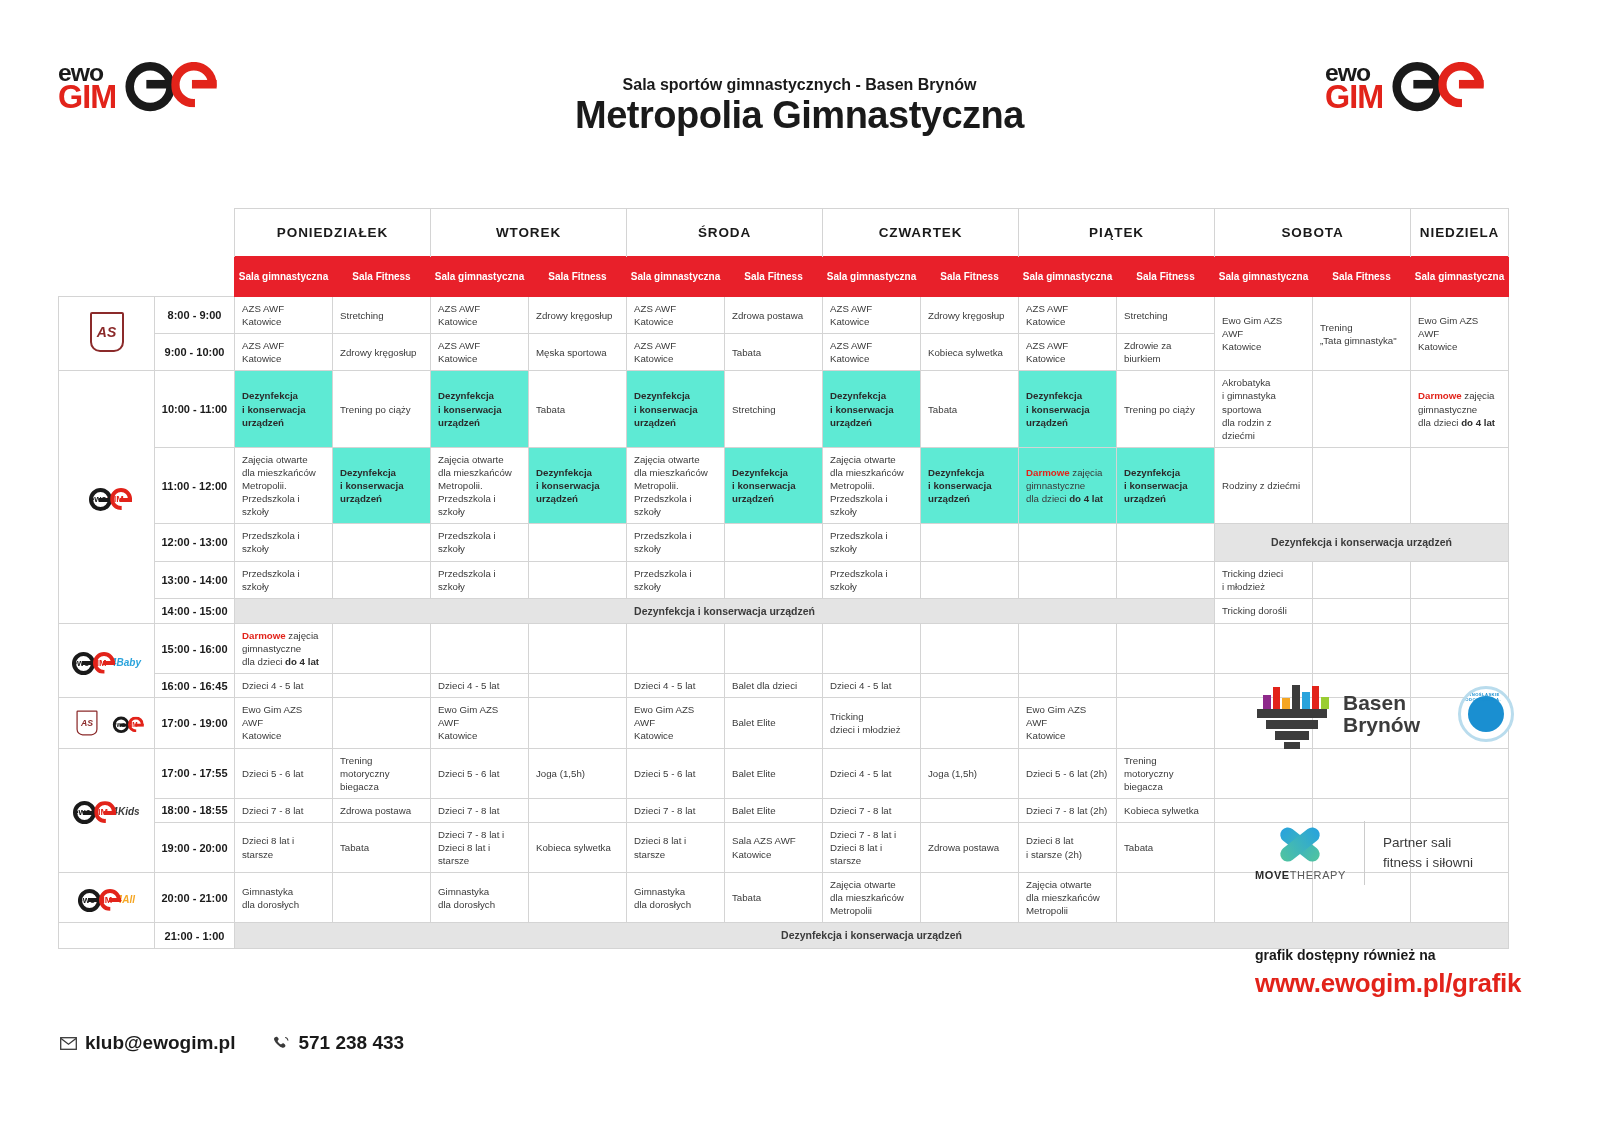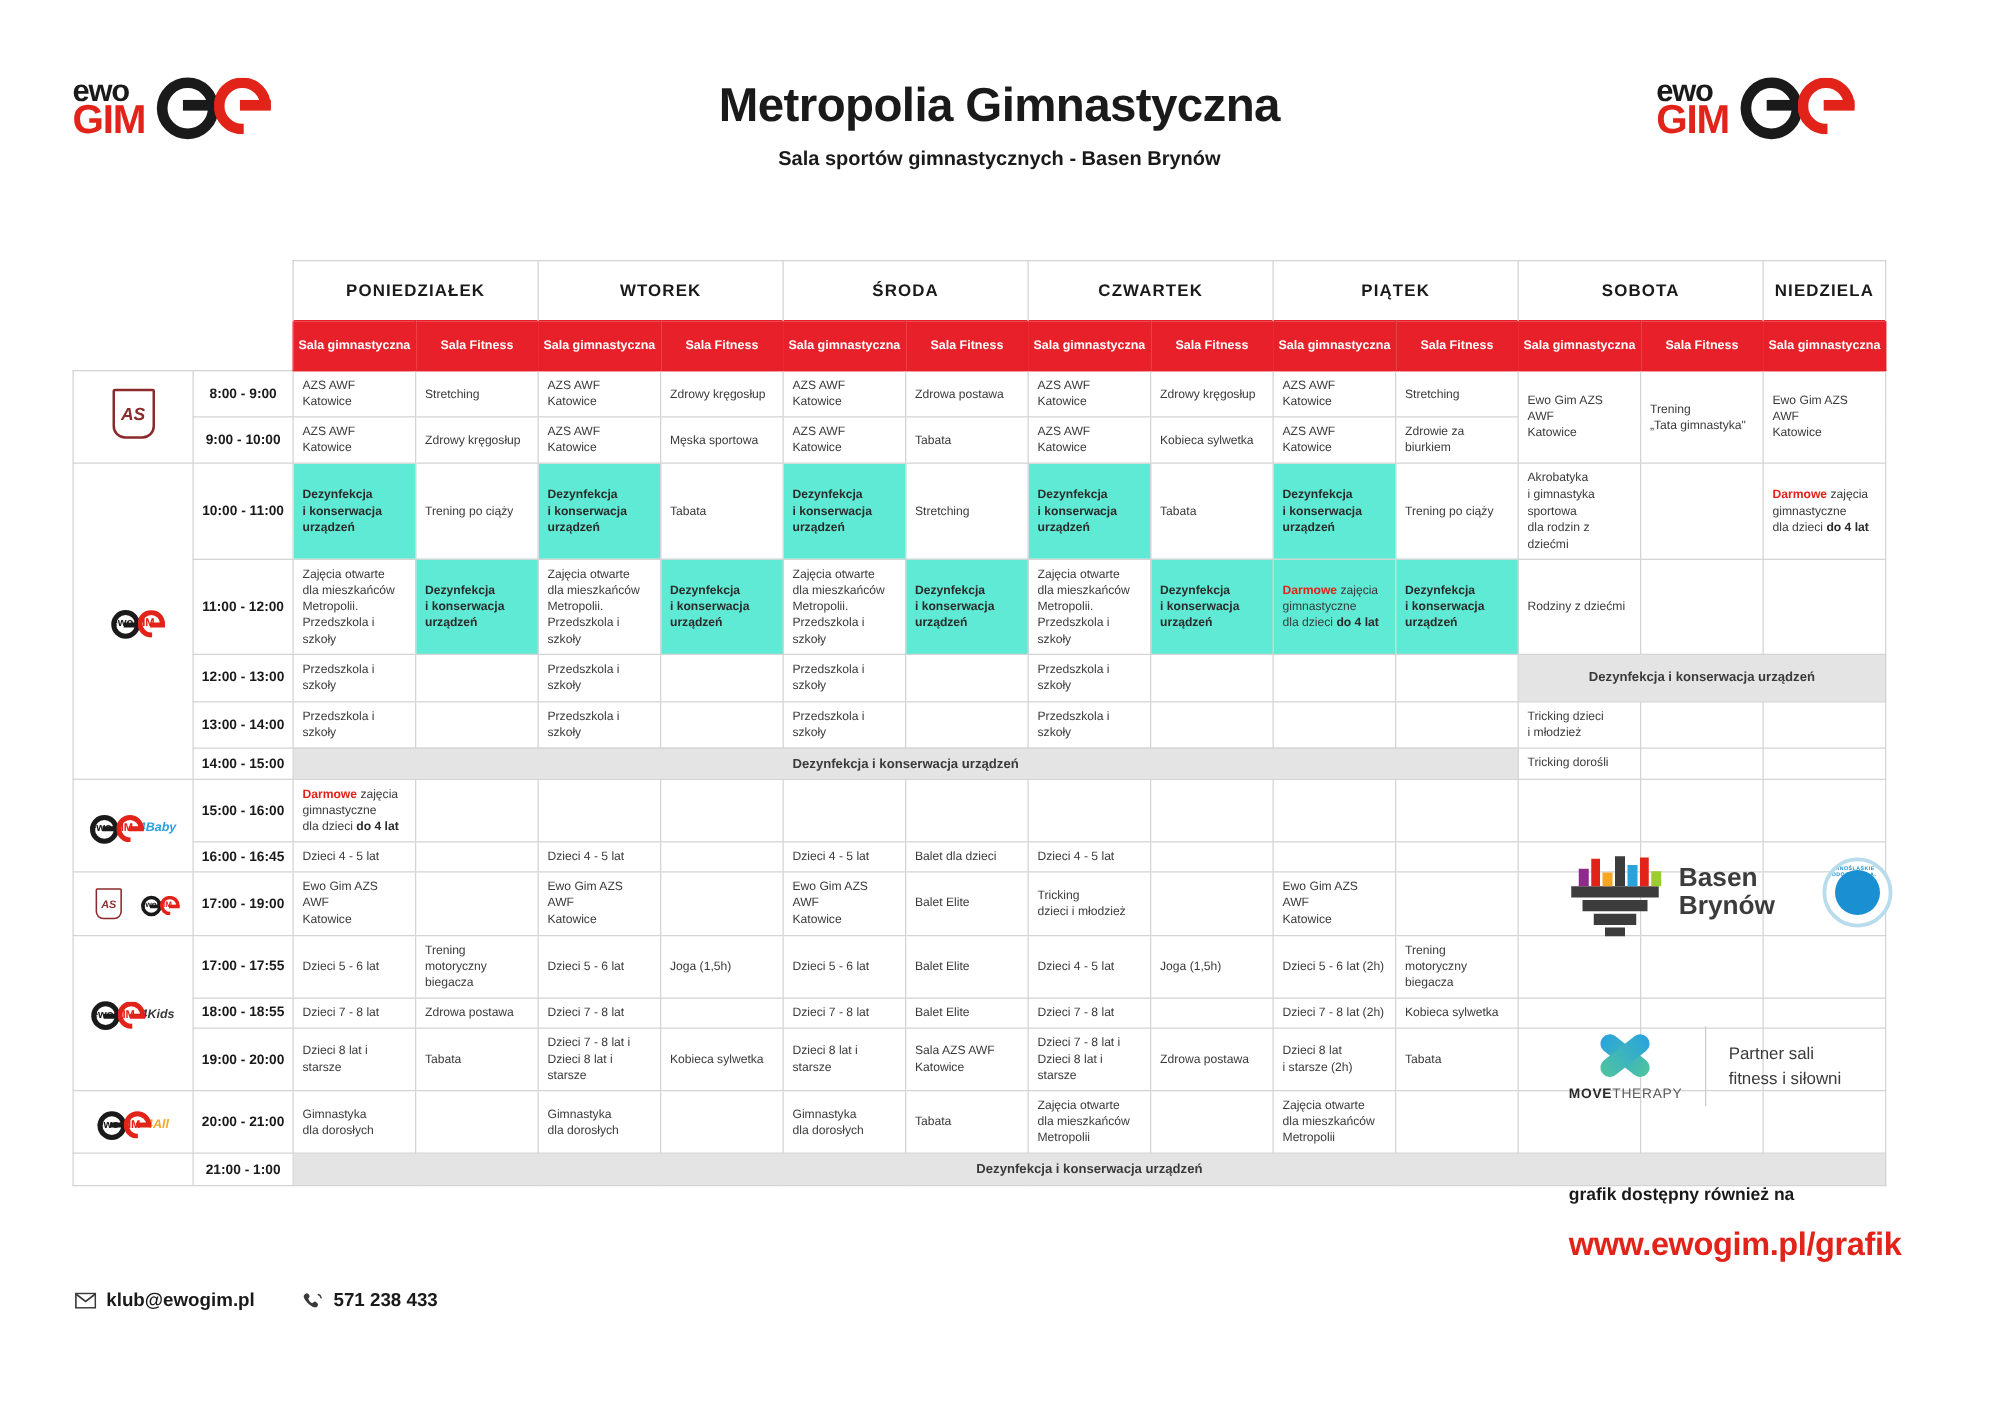--- a/index.html
+++ b/index.html
@@ -127,25 +127,25 @@
   .move-logo { text-align:center; }
   .move-x { width:50px; height:40px; margin:0 auto 4px; position:relative; }
   .move-x i { position:absolute; width:46px; height:15px; border-radius:8px; top:12px; left:2px; }
   .move-word { font-size:11px; letter-spacing:0.6px; }
   .move-word b { color:#2b2b2b; font-weight:bold; }
   .move-word span { color:#5a5a5a; }
   .move-div { width:1px; height:64px; background:#cccccc; }
   .move-partner { font-size:13.5px; color:#3a3a3a; line-height:1.45; }
   #web-block { margin-top:62px; }
   #web-lead { font-size:14px; font-weight:bold; color:#1a1a1a; }
-  #web-url  { font-size:26px; font-weight:bold; color:#e2231a; margin-top:17px; letter-spacing:-0.3px; }
+  #web-url  { font-size:26px; font-weight:bold; color:#e2231a; margin-top:5px; letter-spacing:-0.3px; }
 
   
   #footer { position:absolute; left:60px; top:1032px; display:flex; align-items:center; gap:38px; }
-  .f-item { display:flex; align-items:center; gap:8px; font-size:15px; font-weight:bold; color:#1a1a1a; }
+  .f-item { display:flex; align-items:center; gap:8px; font-size:19px; font-weight:bold; color:#1a1a1a; }
   .f-item svg { flex:0 0 auto; }
 </style>
 </head>
 <body>
 
 <div id="logo-left" class="ewogim-logo">
   <div class="ewogim-word">
     <span class="ewo">ewo</span>
     <span class="gim">GIM</span>
   </div>
@@ -164,22 +164,22 @@
   </div>
   <div class="eg-mark">
     <span class="ring"></span>
       <span class="bar"></span>
       <span class="g-top"></span>
       <span class="g-bar"></span>
   </div>
 </div>
 
 <div id="title-block">
+  <div id="subtitle">Sala sportów gimnastycznych - Basen Brynów</div>
   <div id="main-title">Metropolia Gimnastyczna</div>
-  <div id="subtitle">Sala sportów gimnastycznych - Basen Brynów</div>
 </div>
 
 <div id="schedule-wrap">
 <table class="sched">
   <colgroup>
     <col class="c-logo">
         <col class="c-time">
     <col class="c-day">
         <col class="c-day">
         <col class="c-day">

